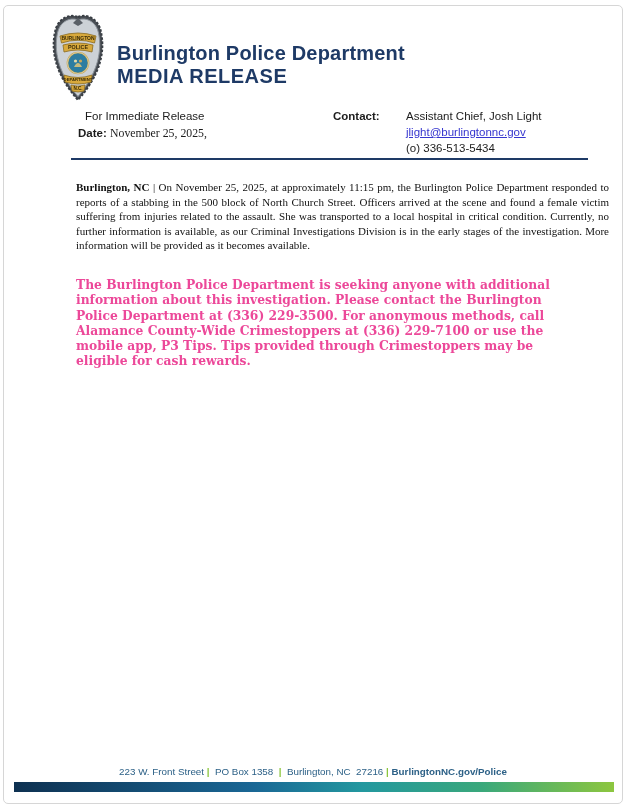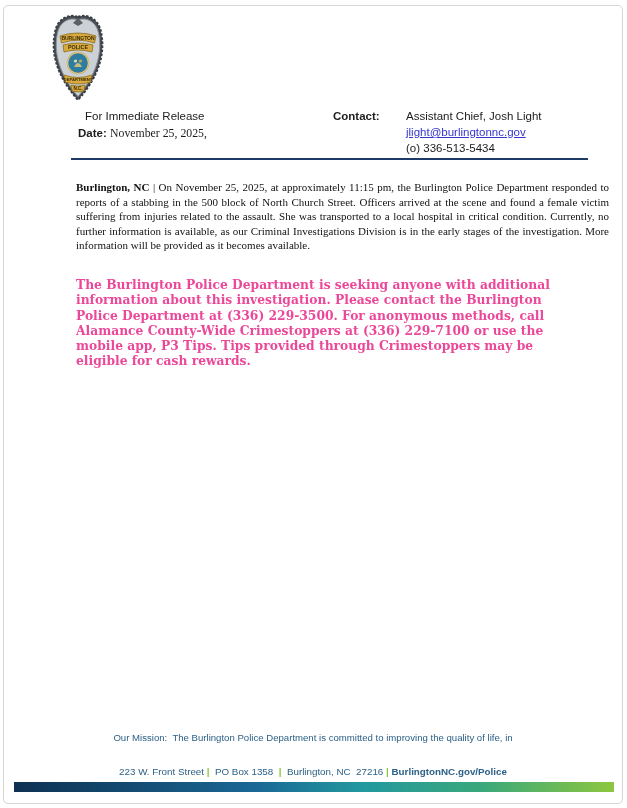--- a/index.html
+++ b/index.html
@@ -75,20 +75,22 @@
     <circle cx="30.5" cy="47" r="1.6" fill="#caa85a"></circle>
 
     <path d="M14 61 Q28 66 42 61 L41 68 Q28 72 15 68 Z" fill="#d8a93c" stroke="#8a6b1f" stroke-width="0.8"></path>
     <text x="28" y="66.6" font-size="4.2" text-anchor="middle">DEPARTMENT</text>
 
     <path d="M21 71 Q28 73.5 35 71 L34 77 Q28 79 22 77 Z" fill="#d8a93c" stroke="#8a6b1f" stroke-width="0.8"></path>
     <text x="28" y="76" font-size="4.6" text-anchor="middle">N.C.</text>
   </svg>
 
   <div class="title-block">
+    <div class="org-name">Burlington Police Department</div>
+    <div class="doc-type">MEDIA RELEASE</div>
   </div>
 
   <div class="release-row">
     <div class="fir">For Immediate Release</div>
     <div class="date-line">
       <span class="date-label">Date:</span>
       <span class="date-value">November 25, 2025,</span>
     </div>
     <div class="contact-label">Contact:</div>
     <div class="contact-name">Assistant Chief, Josh Light</div>
@@ -96,20 +98,19 @@
     <div class="contact-phone">(o) 336-513-5434</div>
   </div>
 
   <div class="rule"></div>
 
   <p class="para1"><span class="dateline">Burlington, NC</span> <span>|</span> <span>On November 25, 2025, at approximately 11:15 pm, the Burlington Police Department responded to reports of a stabbing in the 500 block of North Church Street. Officers arrived at the scene and found a female victim suffering from injuries related to the assault. She was transported to a local hospital in critical condition. Currently, no further information is available, as our Criminal Investigations Division is in the early stages of the investigation. More information will be provided as it becomes available.</span></p>
 
   <p class="para2">The Burlington Police Department is seeking anyone with additional information about this investigation. Please contact the Burlington Police Department at (336) 229-3500. For anonymous methods, call Alamance County-Wide Crimestoppers at (336) 229-7100 or use the mobile app, P3 Tips. Tips provided through Crimestoppers may be eligible for cash rewards.</p>
 
   <div class="mission">
-    <div>Our Mission:  The Burlington Police Department is committed to improving the quality of life, in</div>
   </div>
 
   <div class="address"><span>223 W. Front Street</span><span> </span><span class="pipe">|</span><span>  </span><span>PO Box 1358</span><span>  </span><span class="pipe">|</span><span>  </span><span>Burlington, NC  27216</span><span> </span><span class="pipe">|</span><span> </span><span class="site">BurlingtonNC.gov/Police</span></div>
 
   <div class="grad-bar"></div>
 
 </div>
 
 </body></html>

